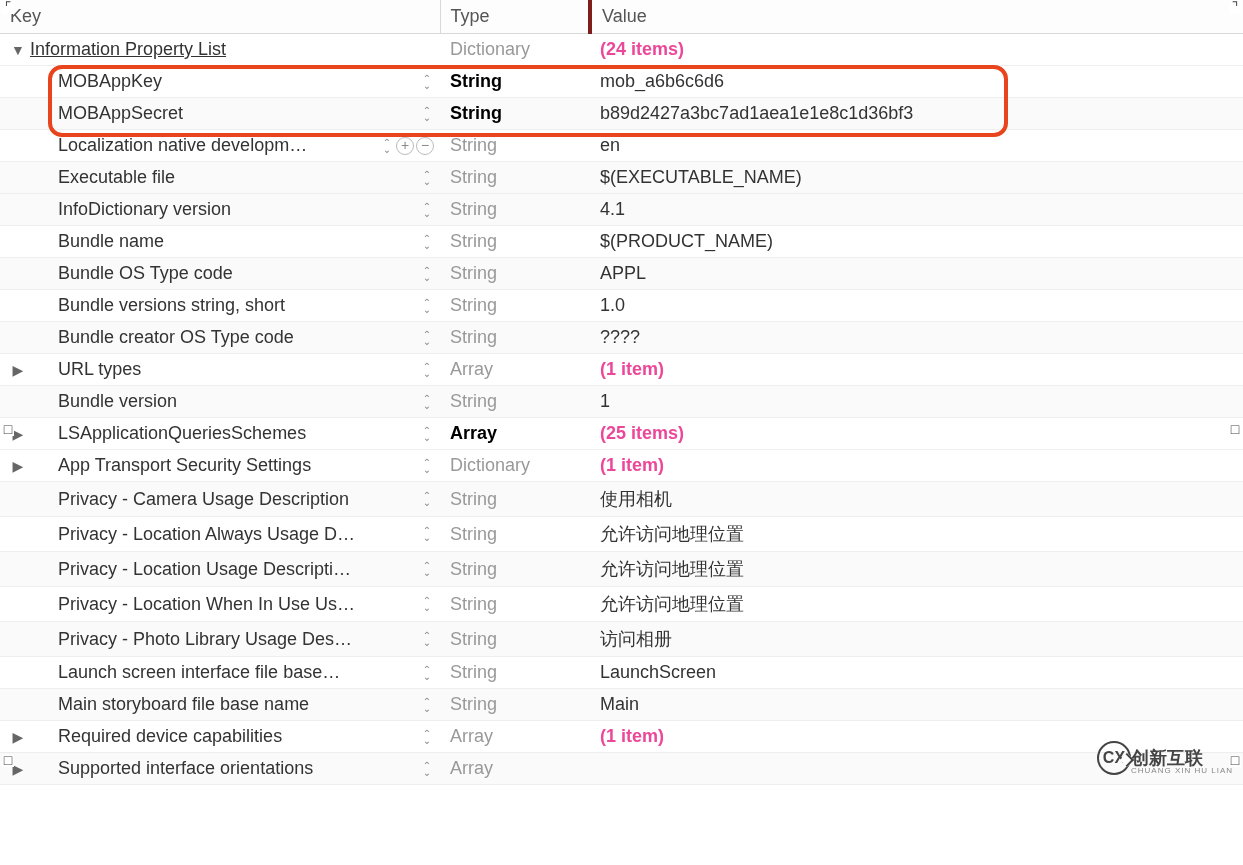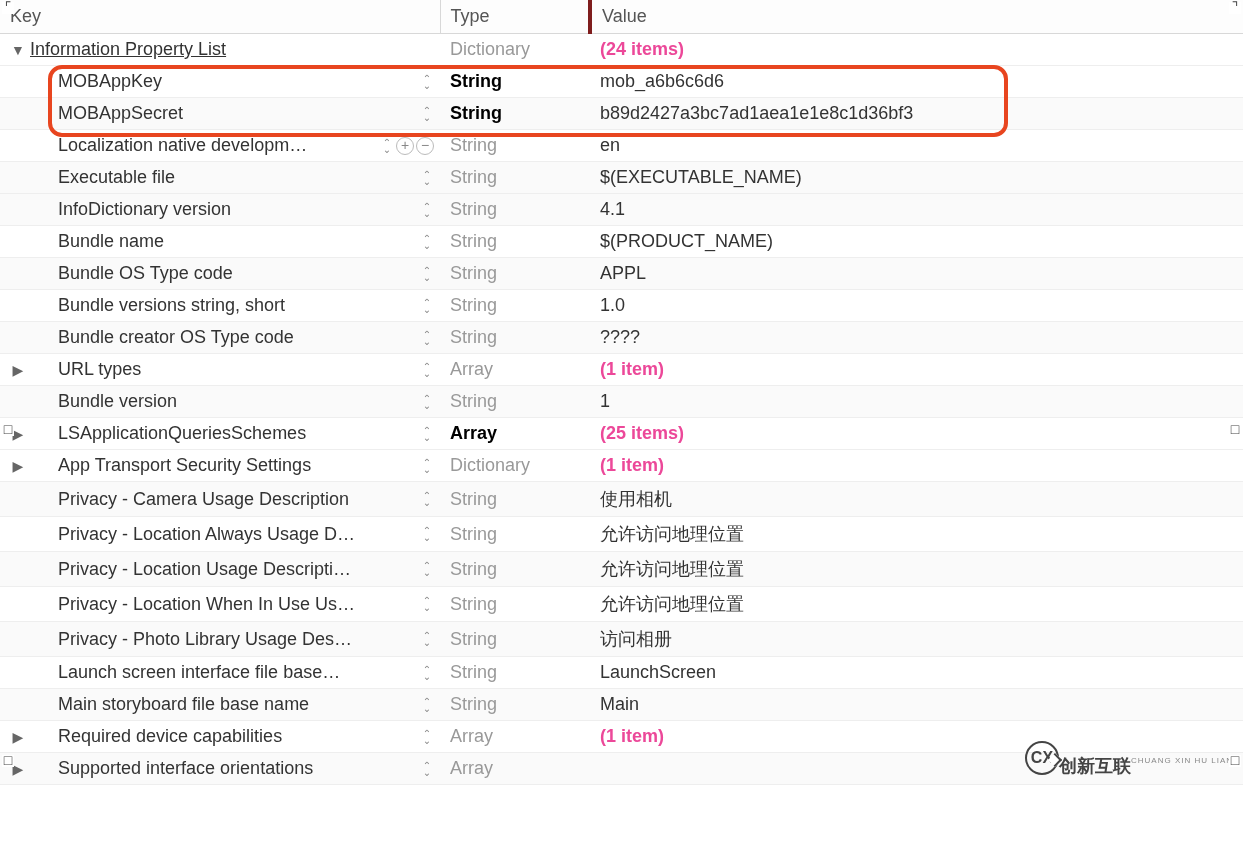--- a/index.html
+++ b/index.html
@@ -28,21 +28,21 @@
 .val-dim { color:#ec4899;font-weight:bold; }
 .highlight-box { position:absolute; border:4px solid #e8451f; border-radius:14px; pointer-events:none; left:48px; top:65px; width:960px; height:72px; z-index:5; }
 .tooltip { position:absolute; left:590px; top:812px; background:#6f6f6f; color:#fff; font-size:16px; padding:3px 14px; border-radius:16px; z-index:6; }
 .corner { position:absolute; font-size:14px; color:#444; background:#fff; z-index:7; width:12px; height:12px; line-height:10px; text-align:center;}
 .corner.tl { left:2px; top:2px; } .corner.tr { right:2px; top:2px; }
 .corner.ml { left:2px; top:424px; } .corner.mr { right:2px; top:424px; }
 .corner.bl { left:2px; bottom:18px; } .corner.br { right:2px; bottom:18px; }
 .logo-wrap { position:absolute; right:10px; bottom:10px; display:flex; align-items:flex-end; gap:0; z-index:6; }
 .logo-circle { width:34px; height:34px; border:2px solid #444; border-radius:50%; display:flex; align-items:center; justify-content:center; font-weight:700; font-size:16px; color:#444; position:relative; }
 .logo-circle::after{content:"";position:absolute;width:8px;height:8px;border:2px solid #444;border-left:none;border-bottom:none;transform:rotate(45deg);right:-3px;top:12px;background:#fff;}
-.logo-text { display:flex; flex-direction:row; line-height:1; }
+.logo-text { display:flex; flex-direction:column; line-height:1; }
 .logo-text .cn{ font-size:18px; font-weight:700; color:#444;}
 .logo-text .en{ font-size:8px; letter-spacing:1px; color:#888;}
 </style>
 </head>
 <body>
 
 <div class="highlight-box"></div>
 <div class="corner tl">⌜</div>
 <div class="corner tr">⌝</div>
 <div class="corner ml">□</div>

